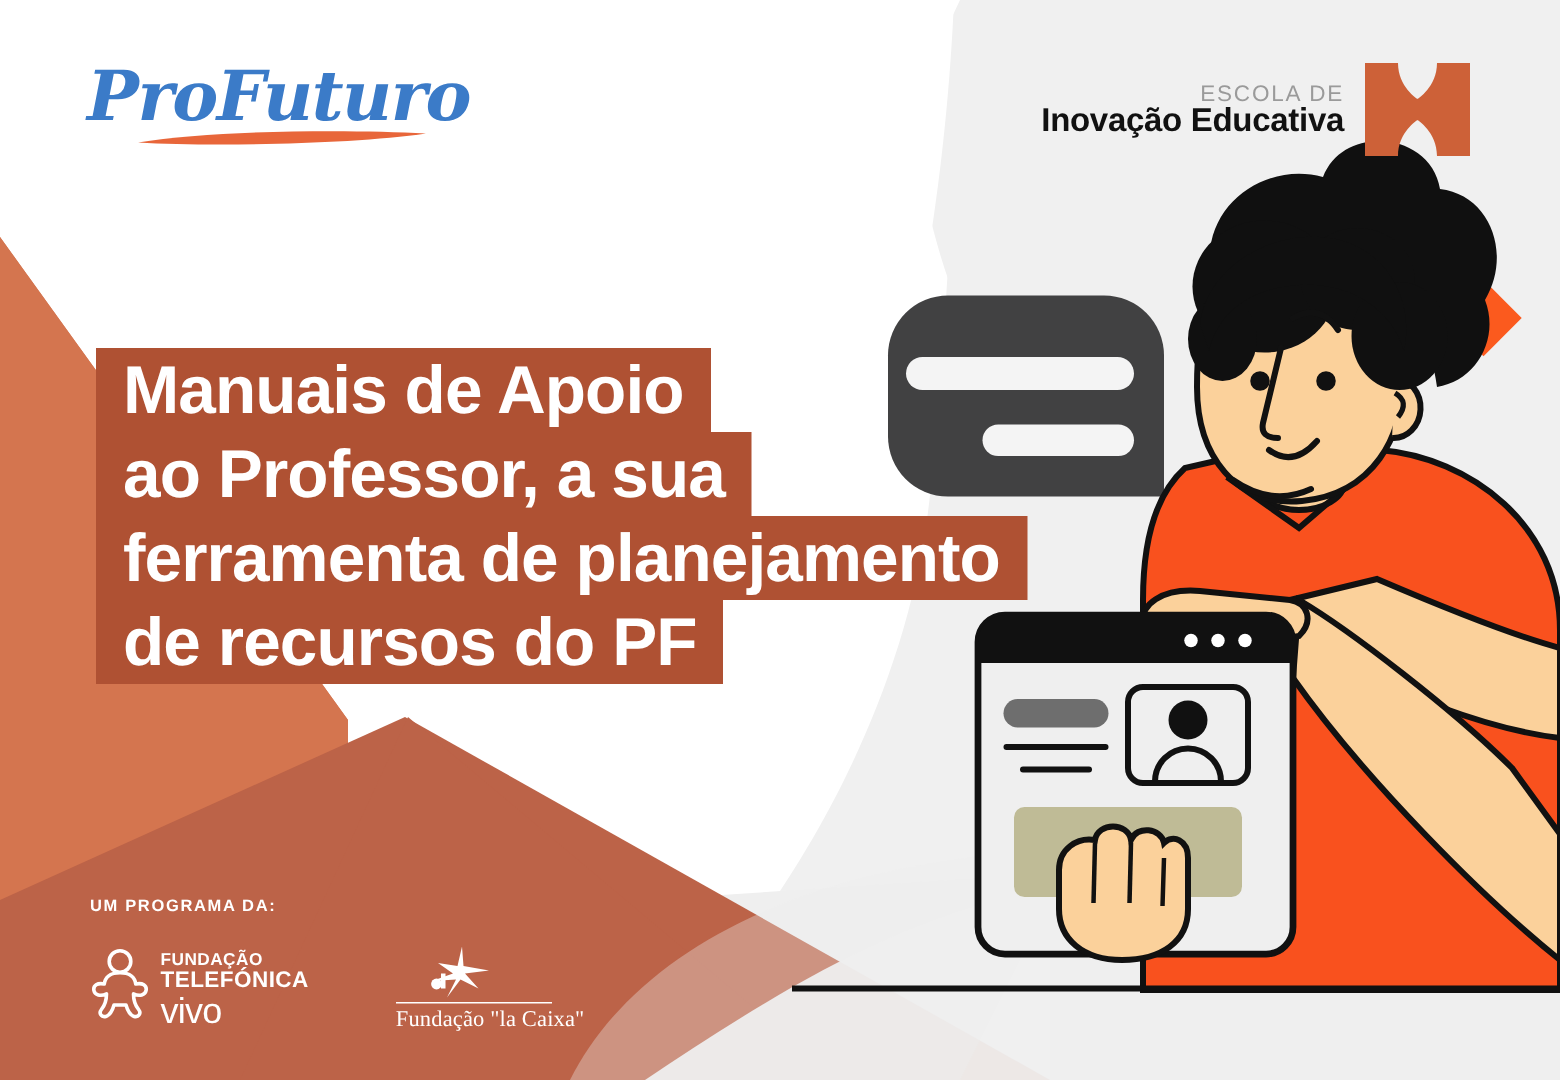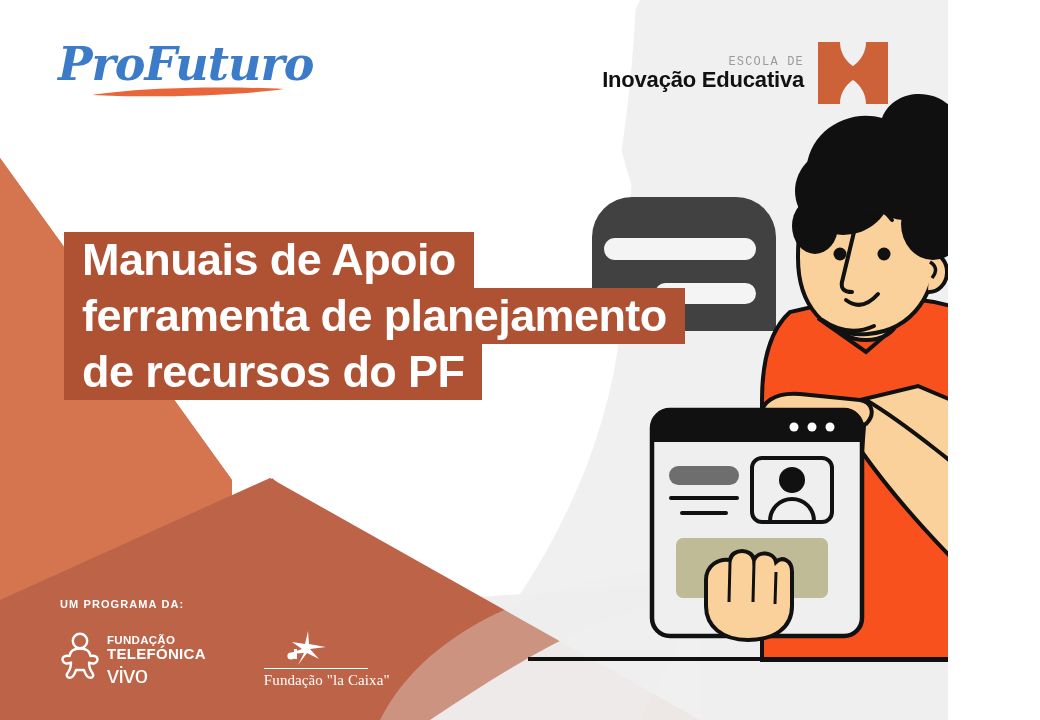--- a/index.html
+++ b/index.html
@@ -3,21 +3,21 @@
 <meta charset="utf-8">
 <style>
   * { margin:0; padding:0; box-sizing:border-box; }
   html,body { width:1040px; height:720px; }
   body {
     font-family:"Liberation Sans", sans-serif;
     background:#ffffff;
     overflow:hidden;
     position:relative;
   }
-  #stage { position:absolute; inset:0; width:948px; height:720px; overflow:hidden; background:#ffffff; }
+  #stage { position:absolute; inset:0; width:1040px; height:720px; overflow:hidden; background:#ffffff; }
 
   
   .bg-svg { position:absolute; left:0; top:0; width:1040px; height:720px; }
 
   
   .pf-logo { position:absolute; left:58px; top:38px; width:230px; height:62px; }
   .pf-word {
     font-family:"DejaVu Serif", serif;
     font-style:italic;
     font-weight:700;
@@ -29,22 +29,22 @@
   }
   .pf-swoosh { position:absolute; left:32px; top:48px; width:196px; height:12px; }
 
   
   .escola {
     position:absolute; right:56px; top:40px;
     display:flex; align-items:center; gap:10px;
   }
   .escola-text { text-align:right; }
   .escola-sup {
-    font-size:12px; color:#9a9a9a; letter-spacing:1.2px;
-    font-weight:400; line-height:13px;font-family:Liberation Mono, monospace;
+    font-size:15px; color:#9a9a9a; letter-spacing:1.2px;
+    font-weight:400; line-height:13px;
   }
   .escola-main {
     font-size:22px; color:#111; font-weight:700;
     letter-spacing:-0.2px; line-height:22px; white-space:nowrap;
   }
   .escola-mark { width:78px; height:66px; }
 
   
   .title-wrap {
     position:absolute; left:64px; top:232px;
@@ -217,20 +217,21 @@
       <div class="escola-main">Inovação Educativa</div>
     </div>
     <svg class="escola-mark" viewBox="0 0 78 66">
       <path d="M 4 2 L 26 2 C 26 18 39 26 39 26 C 39 26 52 18 52 2 L 74 2 L 74 64 L 52 64
                C 52 48 39 40 39 40 C 39 40 26 48 26 64 L 4 64 Z" fill="#CD6138"></path>
     </svg>
   </div>
 
   <div class="title-wrap">
     <div class="title-line">Manuais de Apoio</div>
+    <div class="title-line">ao Professor, a sua</div>
     <div class="title-line">ferramenta de planejamento</div>
     <div class="title-line">de recursos do PF</div>
   </div>
 
   <div class="footer">
     <div class="footer-kicker">UM PROGRAMA DA:</div>
     <div class="footer-logos">
 
       <div class="tf-logo">
         <svg class="tf-figure" viewBox="0 0 40 48">

